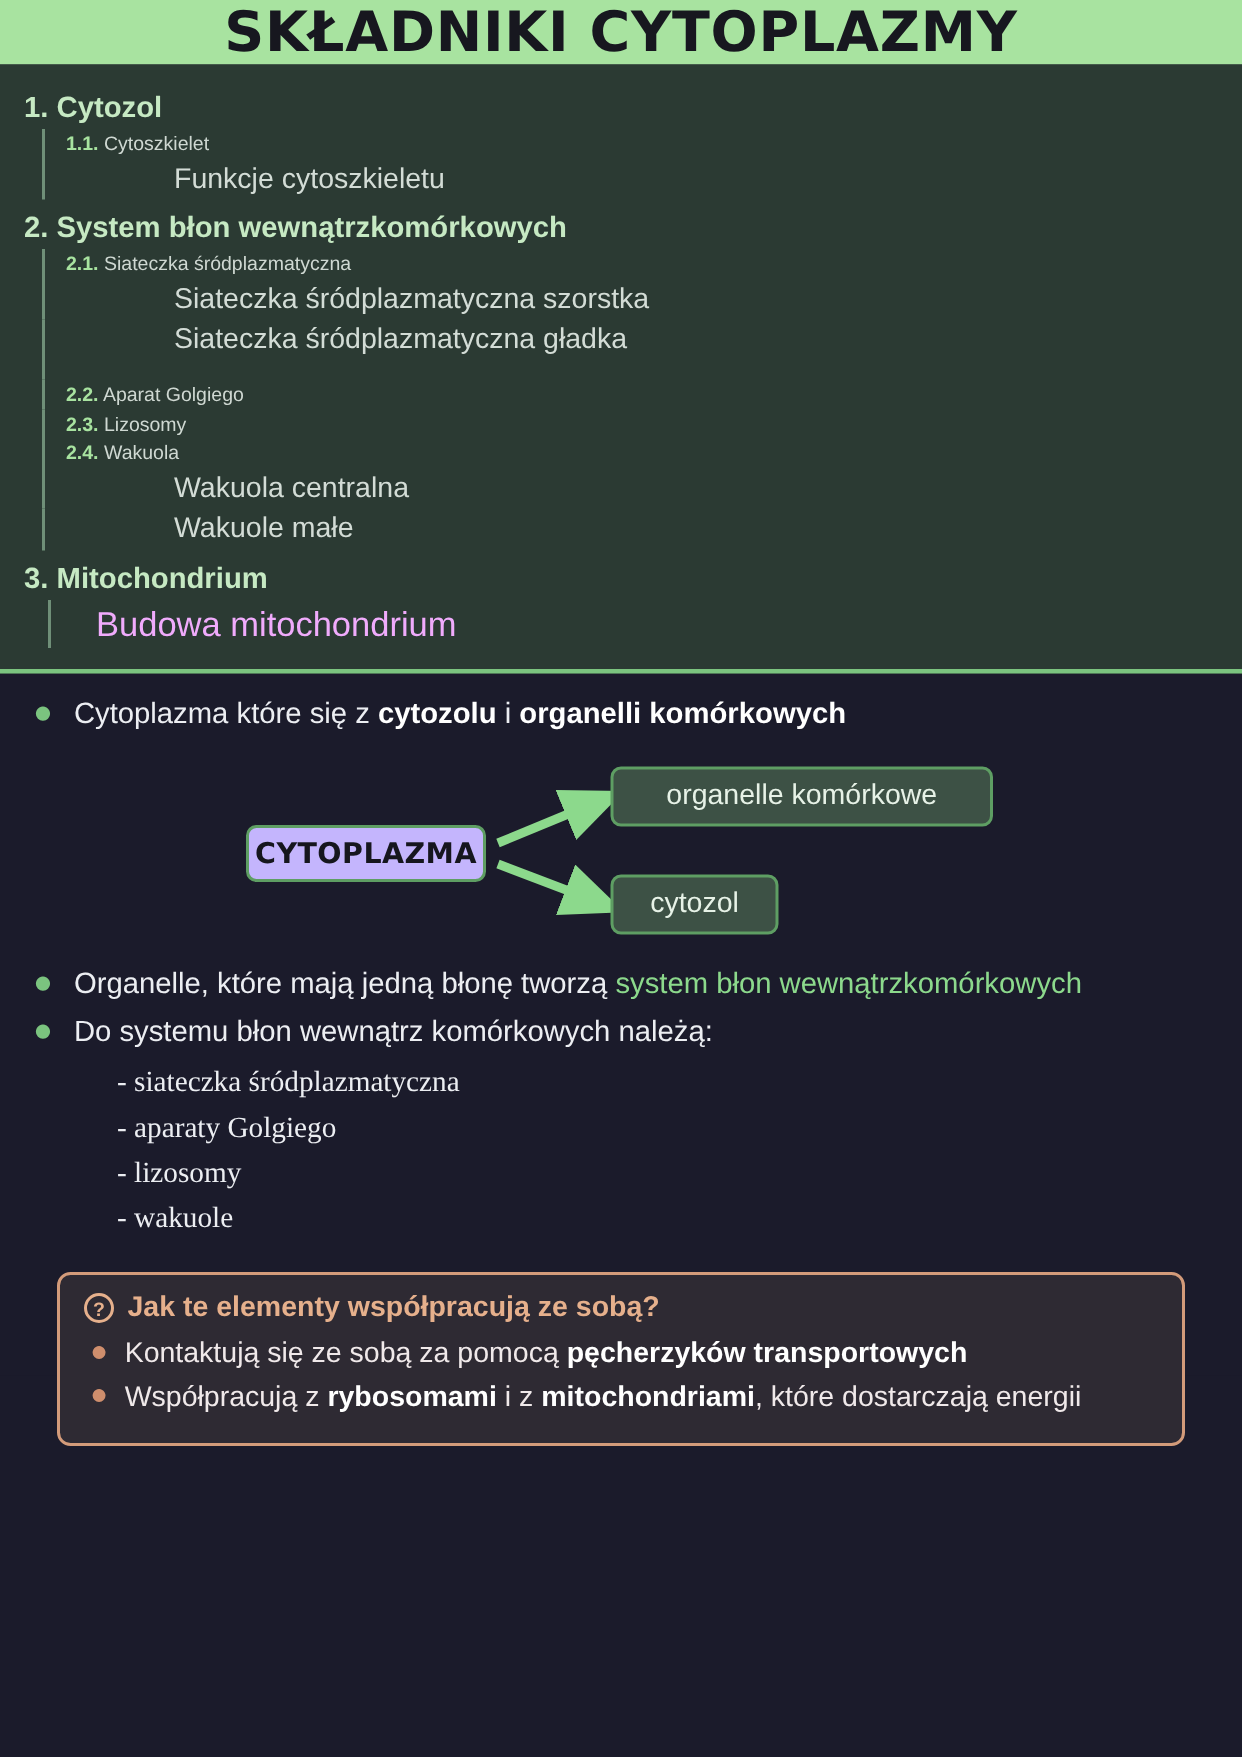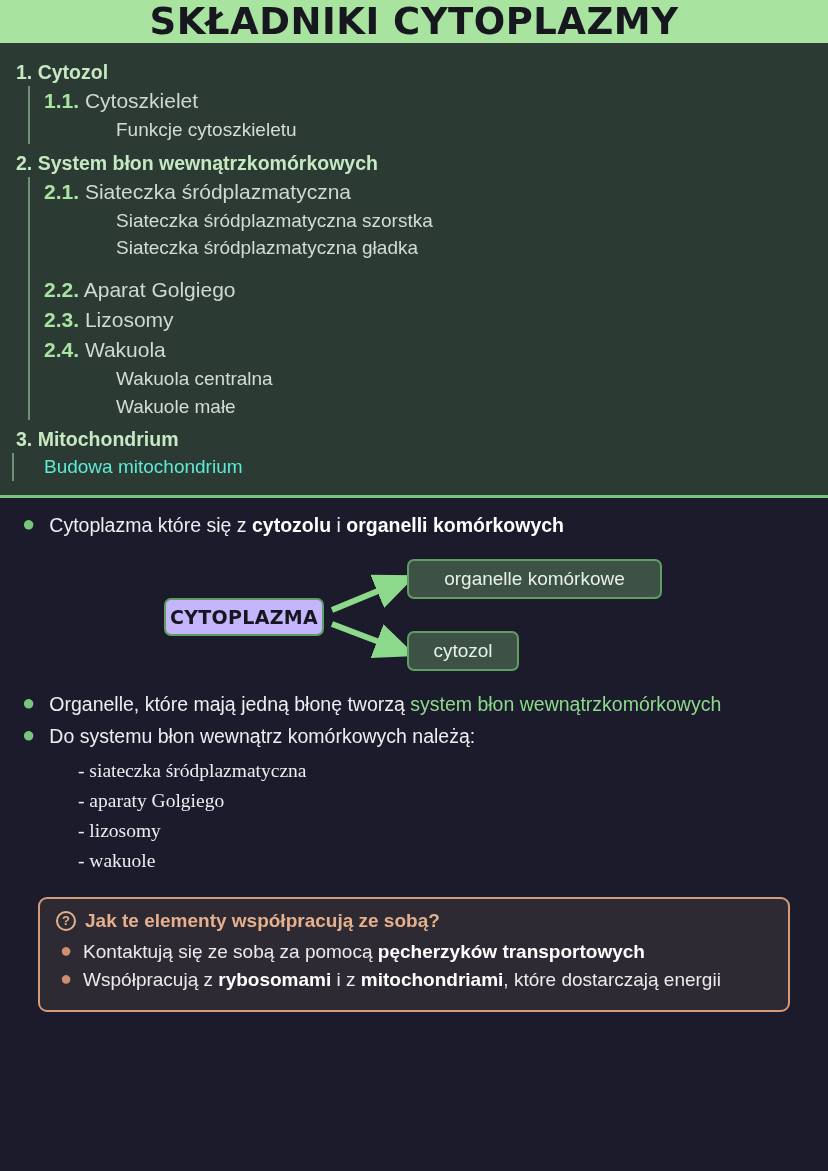--- a/index.html
+++ b/index.html
@@ -59,36 +59,36 @@
     font-weight: 700;
     font-size: 19.5px;
     margin-top: 5px;
   }
   .lvl1 .num { color: #c6e9c3; }
   .lvl2 {
     margin-left: 28px;
     border-left: 2px solid #6f8f78;
     padding-left: 14px;
     color: #cfd8d2;
-    font-size: 21px;
+    font-size: 13px;
   }
   .lvl2 .num { color: #a8e3a0; font-weight: 700; }
   .lvl3 {
     margin-left: 28px;
     border-left: 2px solid #6f8f78;
     padding-left: 86px;
     color: #d3dcd6;
     font-size: 19px;
   }
   .lvl2-plain {
-    margin-left: 12px;
+    margin-left: 32px;
     border-left: 2px solid #6f8f78;
     padding-left: 30px;
-    color: #5eead4;
-    font-size: 19px;
+    color: #f0abfc;
+    font-size: 23px;
   }
   .spacer-row { height: 11px; }
 
   
   .content {
     padding: 14px 22px 0 22px;
     flex: 1;
   }
   .bullet-line {
     display: flex;

